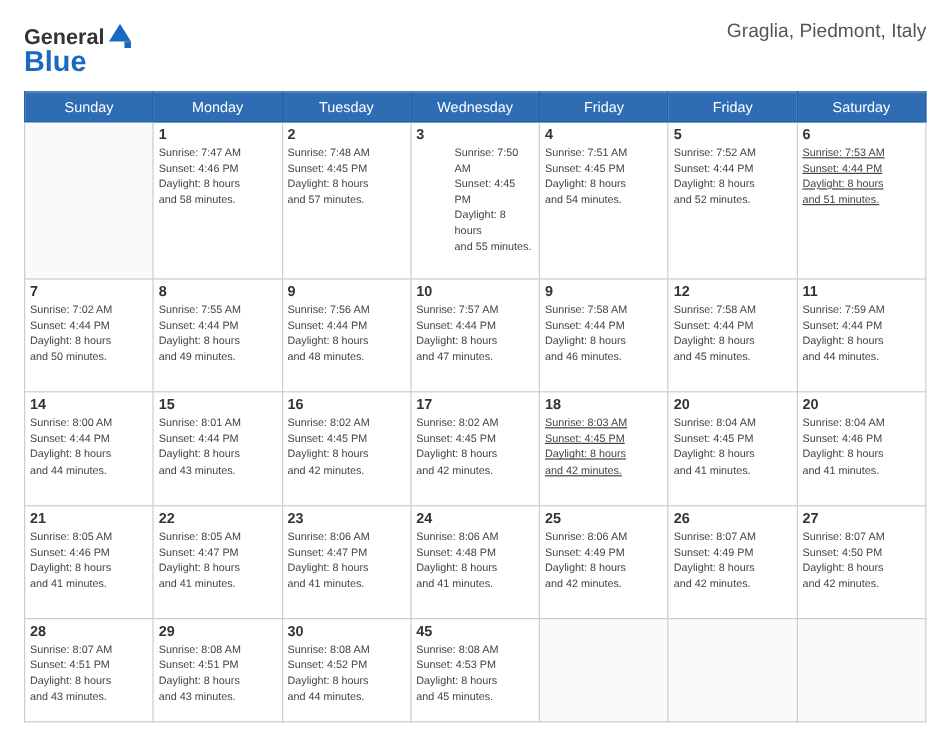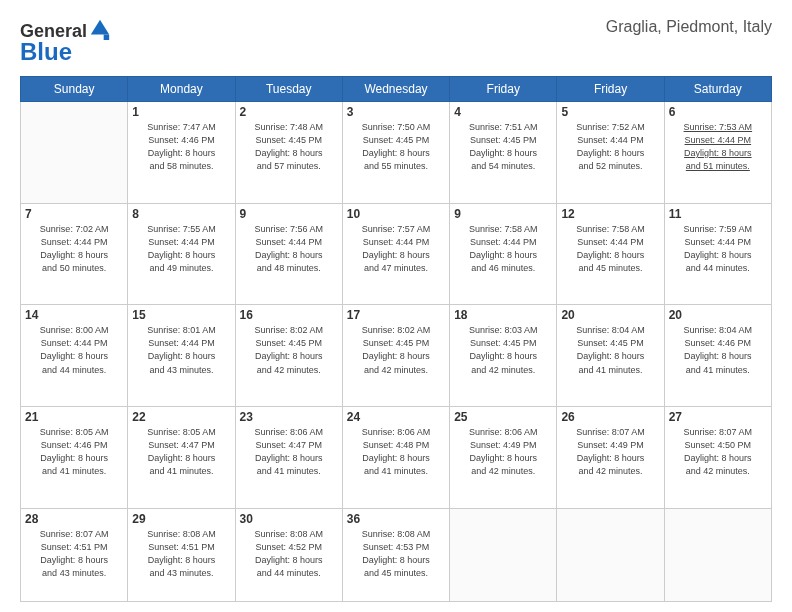--- a/index.html
+++ b/index.html
@@ -76,21 +76,20 @@
       font-size: 12px;
       font-weight: bold;
       color: #333;
       display: block;
       margin-bottom: 2px;
     }
     .day-info {
       font-size: 9px;
       color: #444;
       line-height: 1.45;
-      text-align: center;
     }
     .last-row td {
       height: 70px;
     }
   </style>
 </head>
 <body>
 
 <div class="page">
   <div class="header">
@@ -135,21 +134,21 @@
           </td>
           <td>
             <span class="day-num">2</span>
             <div class="day-info" style="white-space: pre-line;">Sunrise: 7:48 AM
 Sunset: 4:45 PM
 Daylight: 8 hours
 and 57 minutes.</div>
           </td>
           <td>
             <span class="day-num">3</span>
-            <div class="day-info" style="white-space: pre-line;">Sunrise: 7:50 AM
+            <div class="day-info" style="white-space: pre-line; margin-left: 32px;">Sunrise: 7:50 AM
 Sunset: 4:45 PM
 Daylight: 8 hours
 and 55 minutes.</div>
           </td>
           <td>
             <span class="day-num">4</span>
             <div class="day-info" style="white-space: pre-line;">Sunrise: 7:51 AM
 Sunset: 4:45 PM
 Daylight: 8 hours
 and 54 minutes.</div>
@@ -244,21 +243,21 @@
           </td>
           <td>
             <span class="day-num">17</span>
             <div class="day-info" style="white-space: pre-line;">Sunrise: 8:02 AM
 Sunset: 4:45 PM
 Daylight: 8 hours
 and 42 minutes.</div>
           </td>
           <td>
             <span class="day-num">18</span>
-            <div class="day-info" style="white-space: pre-line;">Sunrise: 8:03 AM
+            <div class="day-info" style="white-space: pre-line; text-decoration: underline;">Sunrise: 8:03 AM
 Sunset: 4:45 PM
 Daylight: 8 hours
 and 42 minutes.</div>
           </td>
           <td>
             <span class="day-num">20</span>
             <div class="day-info" style="white-space: pre-line;">Sunrise: 8:04 AM
 Sunset: 4:45 PM
 Daylight: 8 hours
 and 41 minutes.</div>
@@ -338,21 +337,21 @@
 and 43 minutes.</div>
           </td>
           <td>
             <span class="day-num">30</span>
             <div class="day-info" style="white-space: pre-line;">Sunrise: 8:08 AM
 Sunset: 4:52 PM
 Daylight: 8 hours
 and 44 minutes.</div>
           </td>
           <td>
-            <span class="day-num">36</span>
+            <span class="day-num">45</span>
             <div class="day-info" style="white-space: pre-line;">Sunrise: 8:08 AM
 Sunset: 4:53 PM
 Daylight: 8 hours
 and 45 minutes.</div>
           </td>
           <td class="empty"></td>
           <td class="empty"></td>
           <td class="empty"></td>
         </tr>
       </tbody>

